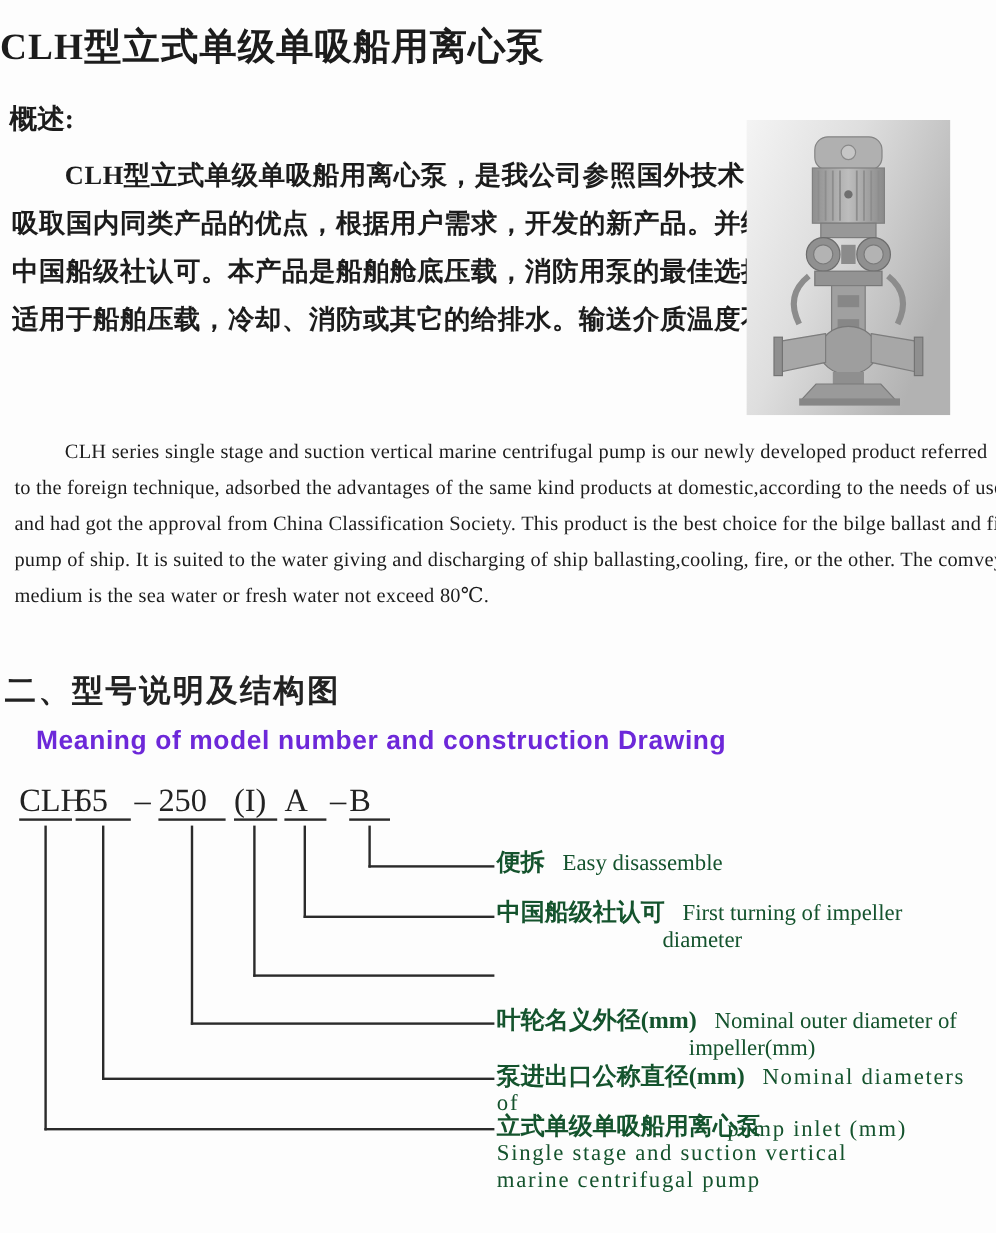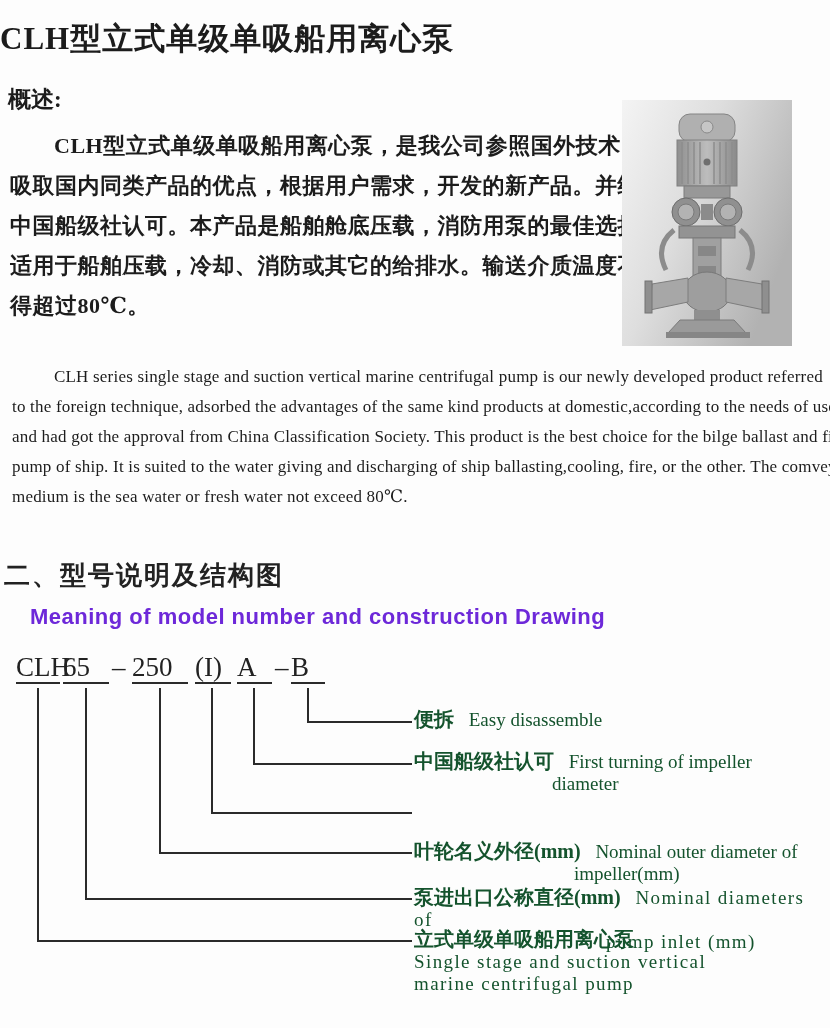--- a/index.html
+++ b/index.html
@@ -74,21 +74,20 @@
 
   <h1 class="page-title">CLH型立式单级单吸船用离心泵</h1>
 
   <div class="overview-heading">概述:</div>
 
   <div class="cn-para">
     <div class="cn-line indent">CLH型立式单级单吸船用离心泵，是我公司参照国外技术，</div>
     <div class="cn-line">吸取国内同类产品的优点，根据用户需求，开发的新产品。并经</div>
     <div class="cn-line">中国船级社认可。本产品是船舶舱底压载，消防用泵的最佳选择。</div>
     <div class="cn-line">适用于船舶压载，冷却、消防或其它的给排水。输送介质温度不</div>
-    <div class="cn-line">得超过80℃。</div>
   </div>
 
   <div class="pump-photo">
     <svg viewBox="0 0 170 246" width="170" height="246" xmlns="http://www.w3.org/2000/svg">
       <defs>
         <linearGradient id="bgg" x1="0" y1="0" x2="1" y2="0.55">
           <stop offset="0" stop-color="#f4f4f4"></stop>
           <stop offset="0.45" stop-color="#dedede"></stop>
           <stop offset="1" stop-color="#b2b2b2"></stop>
         </linearGradient>

